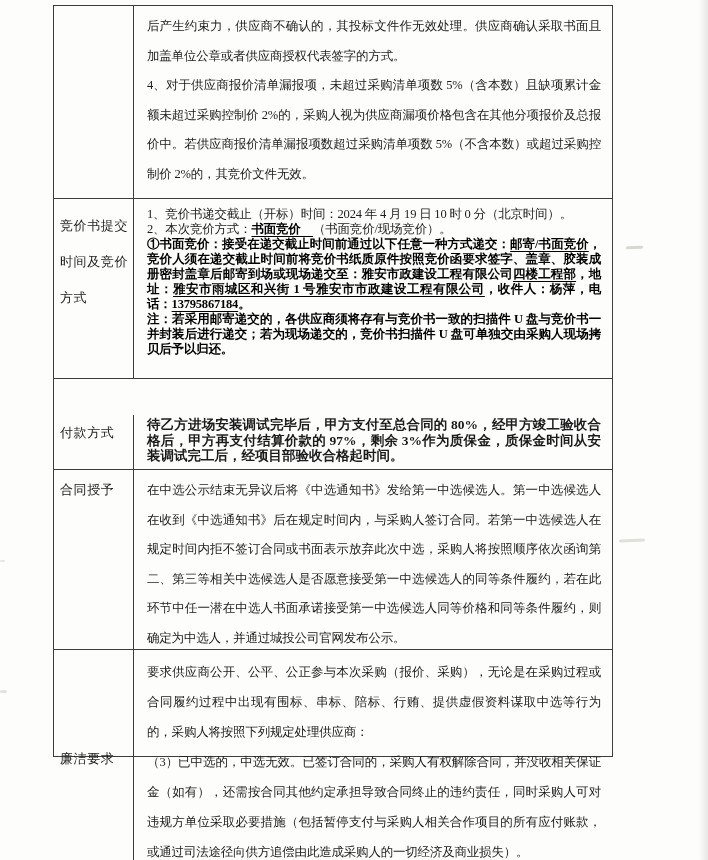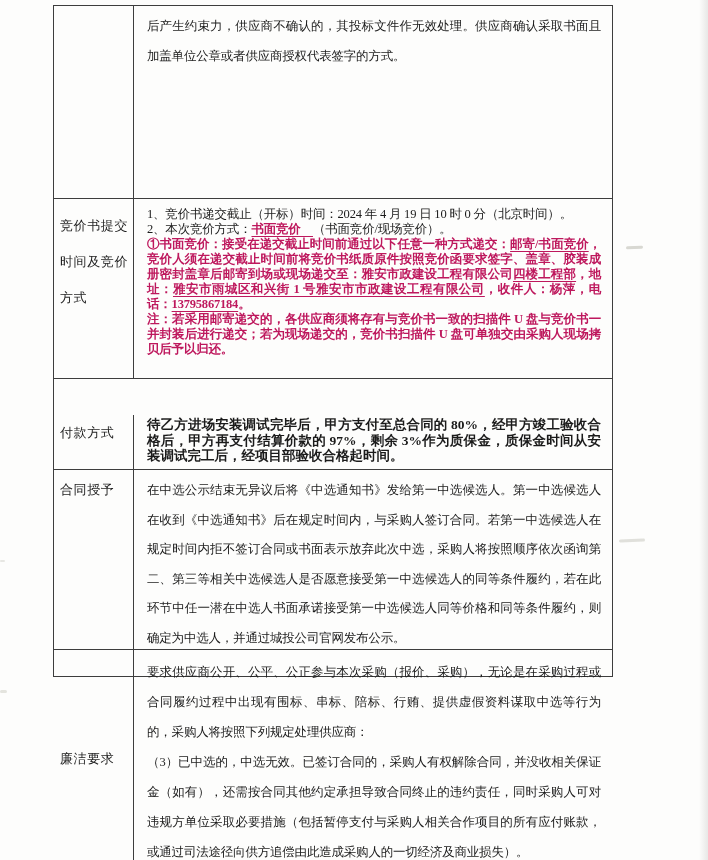--- a/index.html
+++ b/index.html
@@ -13,21 +13,21 @@
     position:absolute;right:0;top:0;width:9px;height:100%;
     background:linear-gradient(to right,rgba(120,120,115,0),rgba(120,120,115,0.16));
   }
   .artifact{position:absolute;background:#d8d8d2;border-radius:2px;}
   .a1{left:626px;top:246px;width:17px;height:3px;transform:rotate(-3deg);}
   .a2{left:619px;top:539px;width:26px;height:3px;transform:rotate(-2deg);opacity:.8;}
   .a3{left:0;top:690px;width:7px;height:3px;opacity:.7;}
   .a4{left:0;top:560px;width:5px;height:2px;opacity:.6;}
 
   .doc-table{
-    position:absolute;left:53px;top:5px;width:560px;height:672px;
+    position:absolute;left:53px;top:5px;width:560px;height:752px;
     border:1.5px solid #3d3d3d;box-sizing:border-box;
     display:flex;flex-direction:column;background:#fdfdfc;
   }
   .row{display:flex;border-bottom:1.5px solid #3d3d3d;box-sizing:border-box;flex:0 0 auto;}
   .row:last-child{border-bottom:none;}
   .r1{height:193px;} .r2{height:180px;} .r3{height:55px;margin-top:36px;} .r4{height:180px;} .r5{flex:1 1 auto;}
 
   .label{
     width:80px;flex:0 0 80px;border-right:1.5px solid #3d3d3d;box-sizing:border-box;
     font-size:13px;letter-spacing:0.6px;color:#1e1e1e;
@@ -43,38 +43,39 @@
     flex:1 1 auto;box-sizing:border-box;
     padding:0 11px 0 13px;
     font-size:12.5px;letter-spacing:-0.2px;color:#1b1b1b;
     overflow:hidden;
   }
   .content p{margin:0;text-align:justify;text-justify:inter-ideograph;}
   .wide{line-height:29.5px;padding-top:6px;}
   .wide5{line-height:30px;padding-top:7px;}
   .tight{line-height:15px;padding-top:8px;}
   .pay{line-height:15.5px;padding-top:2px;font-size:13.5px;font-weight:bold;letter-spacing:0;}
-  .b{font-weight:bold;color:#be185d;}
+  .b{font-weight:bold;color:#000000;}
   .u{text-decoration:underline;text-underline-offset:3px;text-decoration-thickness:1px;}
 </style>
 </head>
 <body>
 
 <div class="scan-edge"></div>
 <div class="artifact a1"></div>
 <div class="artifact a2"></div>
 <div class="artifact a3"></div>
 <div class="artifact a4"></div>
 
 <div class="doc-table">
 
   <div class="row r1">
     <div class="label"></div>
     <div class="content wide">
         <p><span>后产生约束力，供应商不确认的，其投标文件作无效处理。供应商确认采取书面且加盖单位公章或者供应商授权代表签字的方式。</span></p>
+        <p><span>4、对于供应商报价清单漏报项，未超过采购清单项数 5%（含本数）且缺项累计金额未超过采购控制价 2%的，采购人视为供应商漏项价格包含在其他分项报价及总报价中。若供应商报价清单漏报项数超过采购清单项数 5%（不含本数）或超过采购控制价 2%的，其竞价文件无效。</span></p>
       </div>
   </div>
 
   <div class="row r2">
     <div class="label lab-r2">
         <div>竞价书提交</div>
         <div>时间及竞价</div>
         <div>方式</div>
       </div>
     <div class="content tight">

